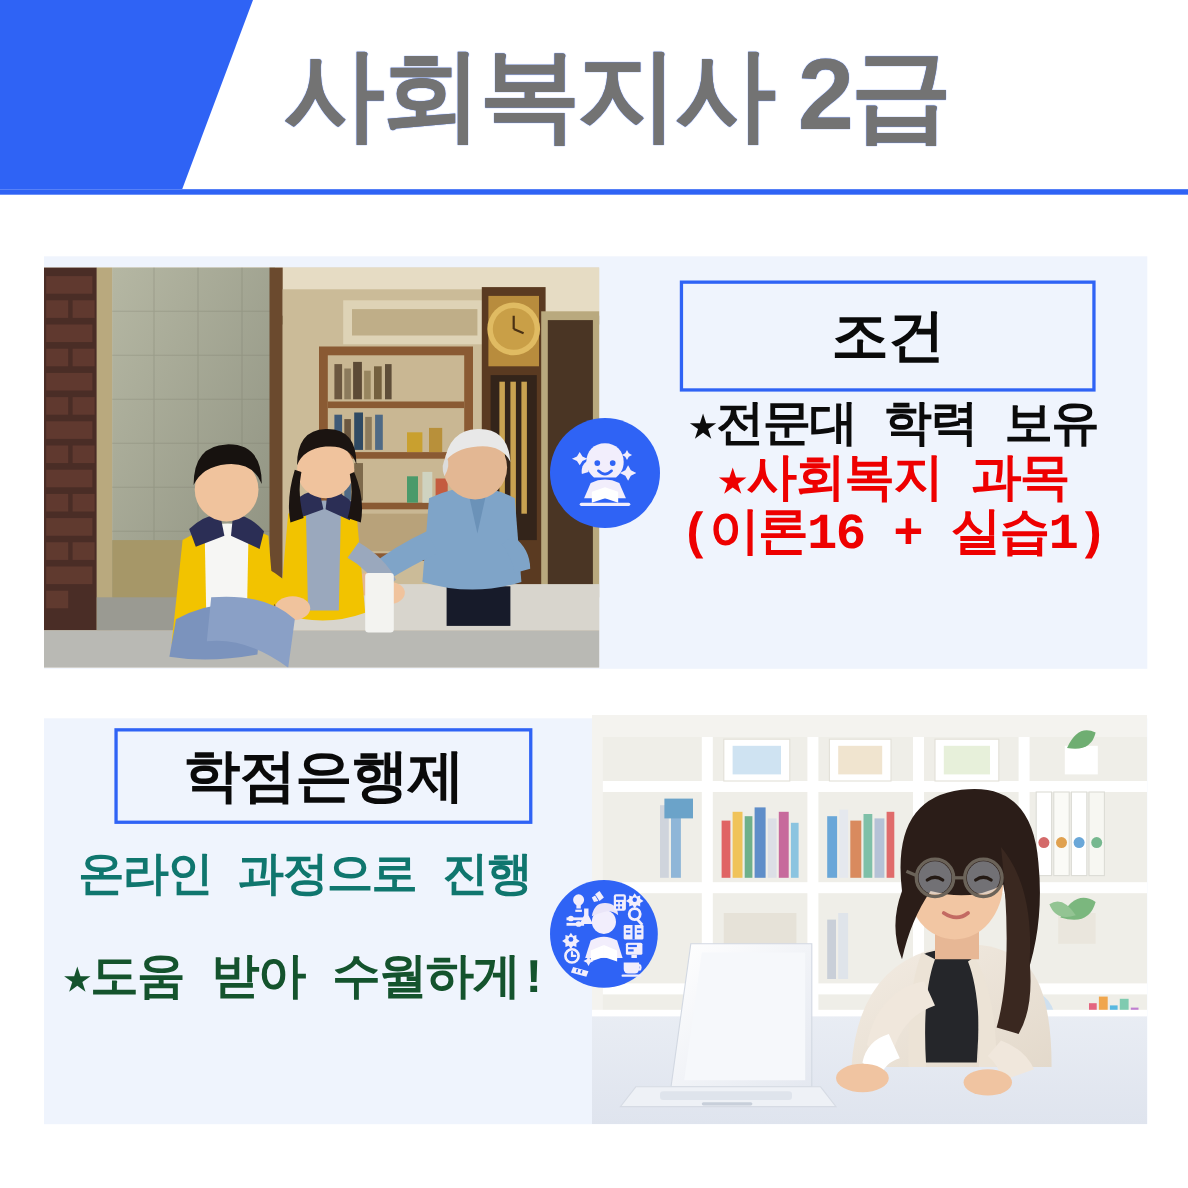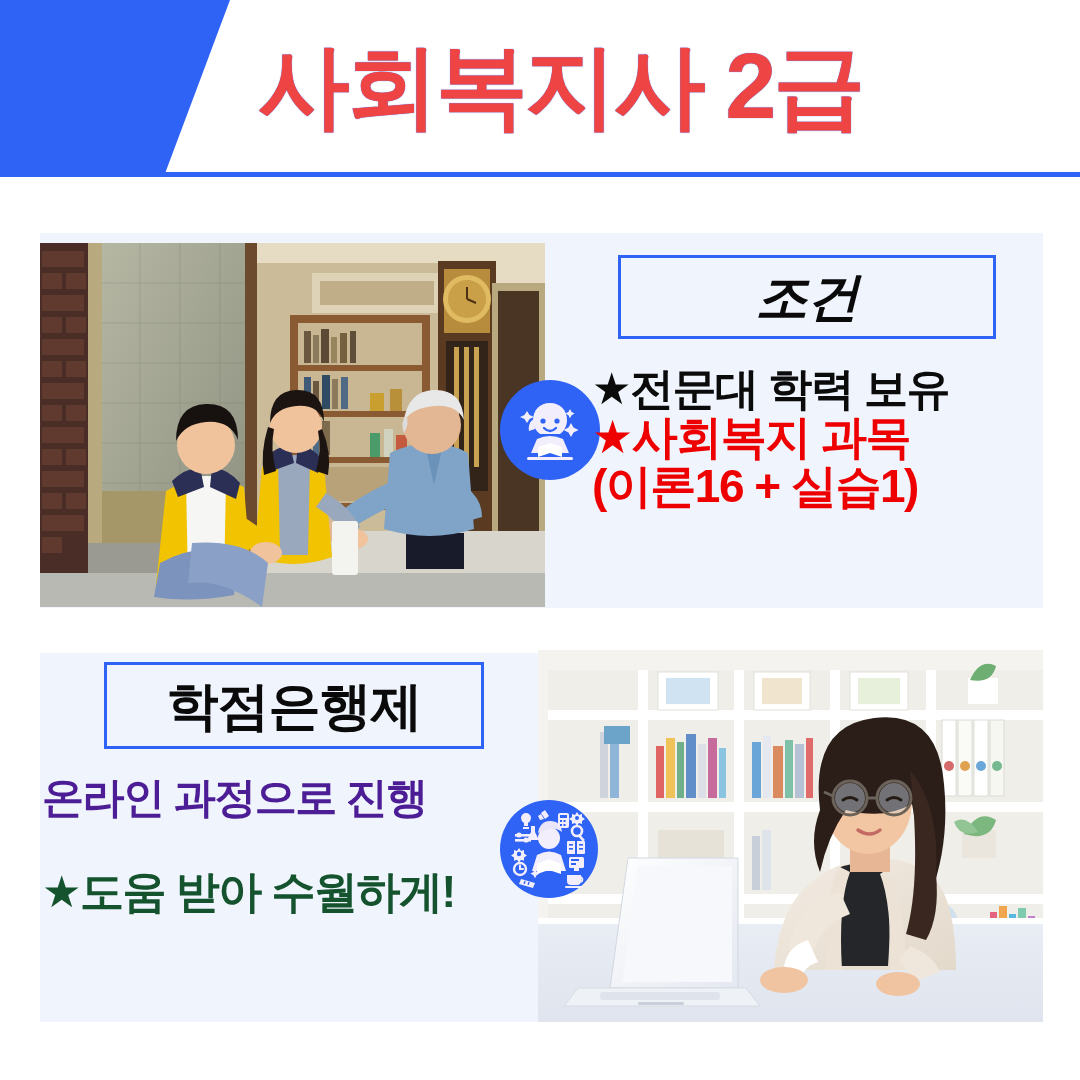--- a/index.html
+++ b/index.html
@@ -32,21 +32,21 @@
   }
   .header-title {
     position: absolute;
     left: 0; top: 0;
     width: 1080px; height: 172px;
     display: flex;
     align-items: center;
     justify-content: center;
     padding-left: 40px;
     box-sizing: border-box;
-    color: #ef4444;
+    color: #737373;
     font-size: 92px;
     font-weight: 900;
     letter-spacing: -3px;
     line-height: 1;
     white-space: nowrap;
     text-shadow: 0 0 1px #2f63f5;
   }
   .header-rule {
     position: absolute;
     left: 0; top: 172px;
@@ -92,55 +92,56 @@
     justify-content: center;
     box-sizing: border-box;
     color: #0a0a0a;
     font-weight: 900;
     font-size: 52px;
     letter-spacing: -1px;
     line-height: 1;
   }
   .label-condition {
     left: 618px; top: 255px;
-    width: 378px; height: 84px; font-style: italic;
+    width: 378px; height: 101px;
   }
   .label-credit {
     left: 104px; top: 662px;
     width: 380px; height: 87px;
   }
 
   
   .text-block {
     position: absolute;
-    text-align: left;
+    text-align: center;
     font-weight: 900;
     line-height: 1.08;
     letter-spacing: -1.5px;
+    font-family: Liberation Mono, monospace;
   }
   .cond-text {
     left: 592px; top: 365px;
     width: 440px;
   }
   .cond-line-black {
     color: #0b0b0b;
     font-size: 44px;
     white-space: nowrap;
   }
   .cond-line-red {
     color: #ee0000;
     font-size: 46px;
     white-space: nowrap;
   }
   .credit-text {
     left: 42px; top: 775px;
     width: 470px;
   }
   .credit-line-red {
-    color: #4c1d95;
+    color: #0f766e;
     font-size: 42px;
     white-space: nowrap;
   }
   .credit-line-black {
     color: #14532d;
     font-size: 44px;
     white-space: nowrap;
     margin-top: 48px;
   }
 

